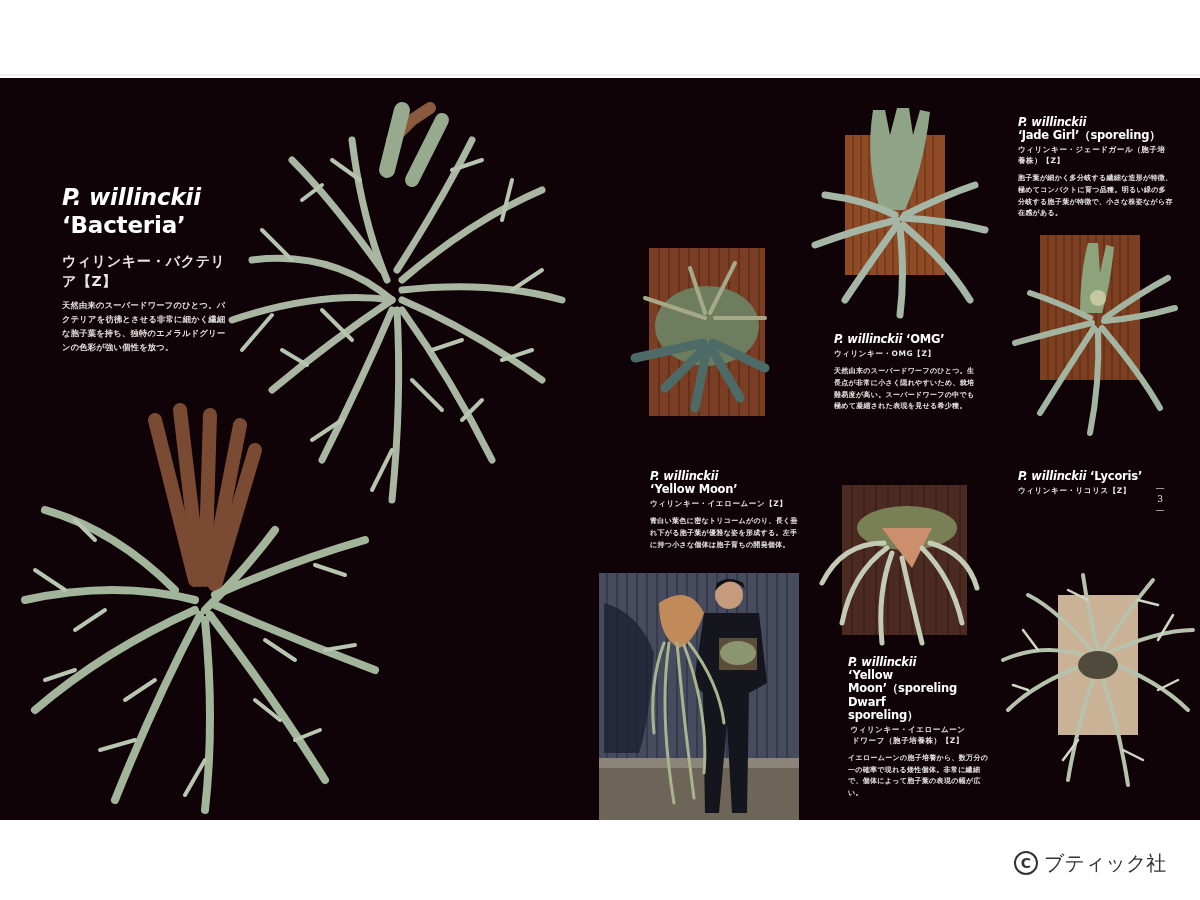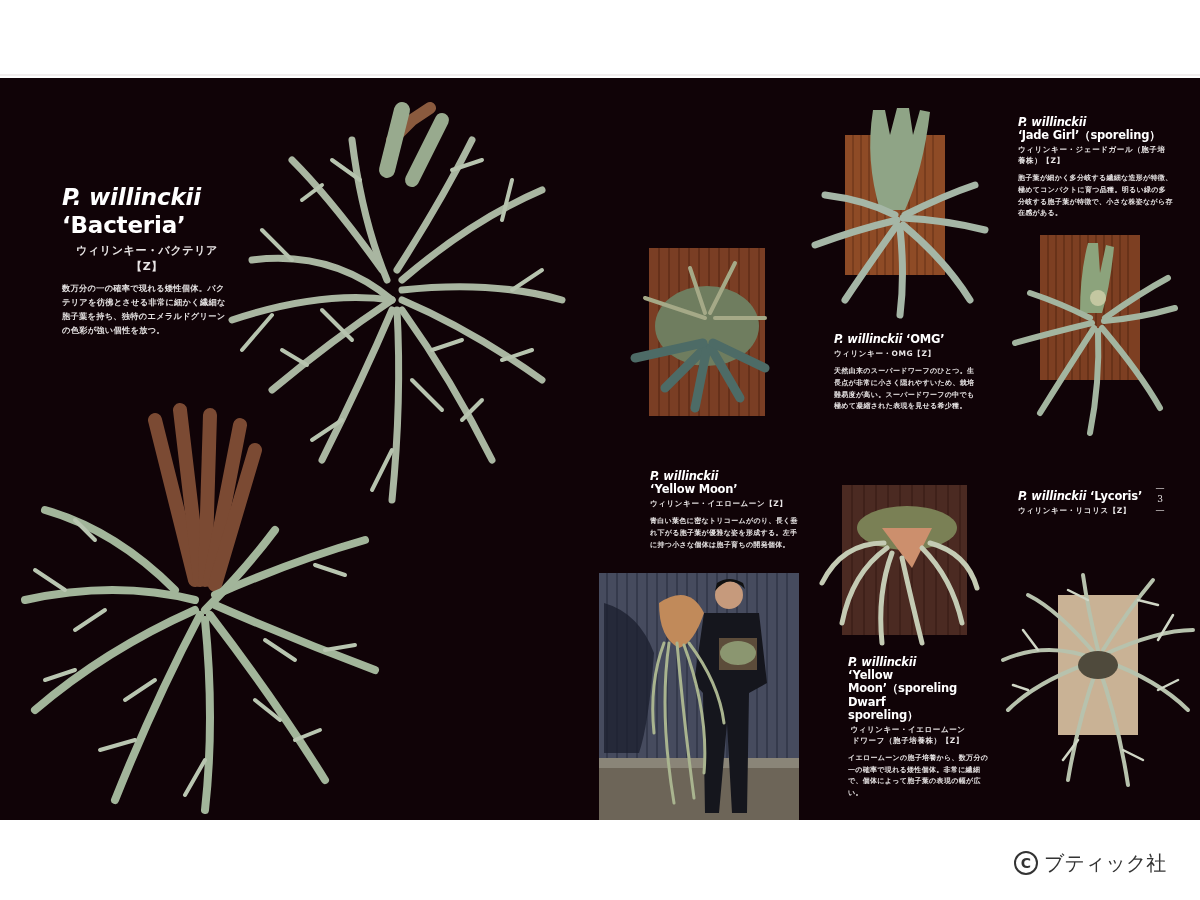--- a/index.html
+++ b/index.html
@@ -12,21 +12,21 @@
     }
     .top-hairline { position: absolute; left: 0; top: 74px; width: 1200px; height: 2px; background: #f1eeee; }
 
     .caption { position: absolute; color: #ffffff; }
     .caption .title { font-family: "DejaVu Sans", sans-serif; font-weight: bold; line-height: 1.15; letter-spacing: -0.2px; }
     .caption .title i { font-style: italic; }
     .caption .kana { font-size: 7.5px; font-weight: bold; color: #e9e6e6; margin-top: 3px; line-height: 1.45; letter-spacing: 0.6px; }
     .caption .body { font-size: 7px; font-weight: bold; color: #e4e1e1; margin-top: 6px; line-height: 1.68; letter-spacing: 0.3px; }
 
     .caption.big .title { font-size: 23px; line-height: 1.2; }
-    .caption.big .kana { font-size: 11px; margin-top: 4px; text-align: center; }
+    .caption.big .kana { font-size: 14px; margin-top: 12px; }
     .caption.big .body { font-size: 8.2px; line-height: 1.72; }
     .caption.small .title { font-size: 11.5px; }
 
     .plant { position: absolute; }
     .plant svg { width: 100%; height: 100%; display: block; }
 
     .photo-person { position: absolute; left: 599px; top: 573px; width: 200px; height: 247px; overflow: hidden; background: #3e4253; }
 
     .vertical-label {
       position: absolute; left: 1219px; top: 380px; width: 16px;
@@ -131,21 +131,21 @@
       </g>
     </svg>
   </div>
 
   <div class="caption big" style="left:62px; top:106px; width:170px;">
     <div class="title">
       <div><i>P. willinckii</i></div>
       <div>‘Bacteria’</div>
     </div>
     <div class="kana">ウィリンキー・バクテリア【Z】</div>
-    <div class="body">数万分の一の確率で現れる矮性個体。バクテリアを彷彿とさせる非常に細かく繊細な胞子葉を持ち、独特のエメラルドグリーンの色彩が強い個性を放つ。</div>
+    <div class="body">天然由来のスーパードワーフのひとつ。バクテリアを彷彿とさせる非常に細かく繊細な胞子葉を持ち、独特のエメラルドグリーンの色彩が強い個性を放つ。</div>
   </div>
 
 
   <div class="plant" style="left:625px; top:170px; width:152px; height:170px;">
     <svg viewBox="0 0 152 170">
       <rect x="24" y="0" width="116" height="168" fill="#7a3e24"></rect>
       <g stroke="#5e2c18" stroke-width="1.4">
         <path d="M34 0 V168 M44 0 V168 M54 0 V168 M64 0 V168 M74 0 V168 M84 0 V168 M94 0 V168 M104 0 V168 M114 0 V168 M124 0 V168 M134 0 V168"></path>
       </g>
       <ellipse cx="82" cy="78" rx="52" ry="40" fill="#6f7d5f"></ellipse>
@@ -223,21 +223,21 @@
 
   <div class="caption small" style="left:650px; top:392px; width:150px;">
     <div class="title">
       <div><i>P. willinckii</i></div>
       <div>‘Yellow Moon’</div>
     </div>
     <div class="kana">ウィリンキー・イエロームーン【Z】</div>
     <div class="body">青白い葉色に密なトリコームがのり、長く垂れ下がる胞子葉が優雅な姿を形成する。左手に持つ小さな個体は胞子育ちの開発個体。</div>
   </div>
 
-  <div class="caption small" style="left:1018px; top:412px; width:152px;">
+  <div class="caption small" style="left:1018px; top:392px; width:152px;">
     <div class="title">
       <i>P. willinckii</i> <span>‘Lycoris’</span>
     </div>
     <div class="kana">ウィリンキー・リコリス【Z】</div>
   </div>
 
   <div class="plant" style="left:812px; top:405px; width:170px; height:170px;">
     <svg viewBox="0 0 170 170">
       <rect x="30" y="2" width="125" height="150" fill="#4b2a22"></rect>
       <g stroke="#3a1e17" stroke-width="1.3">

